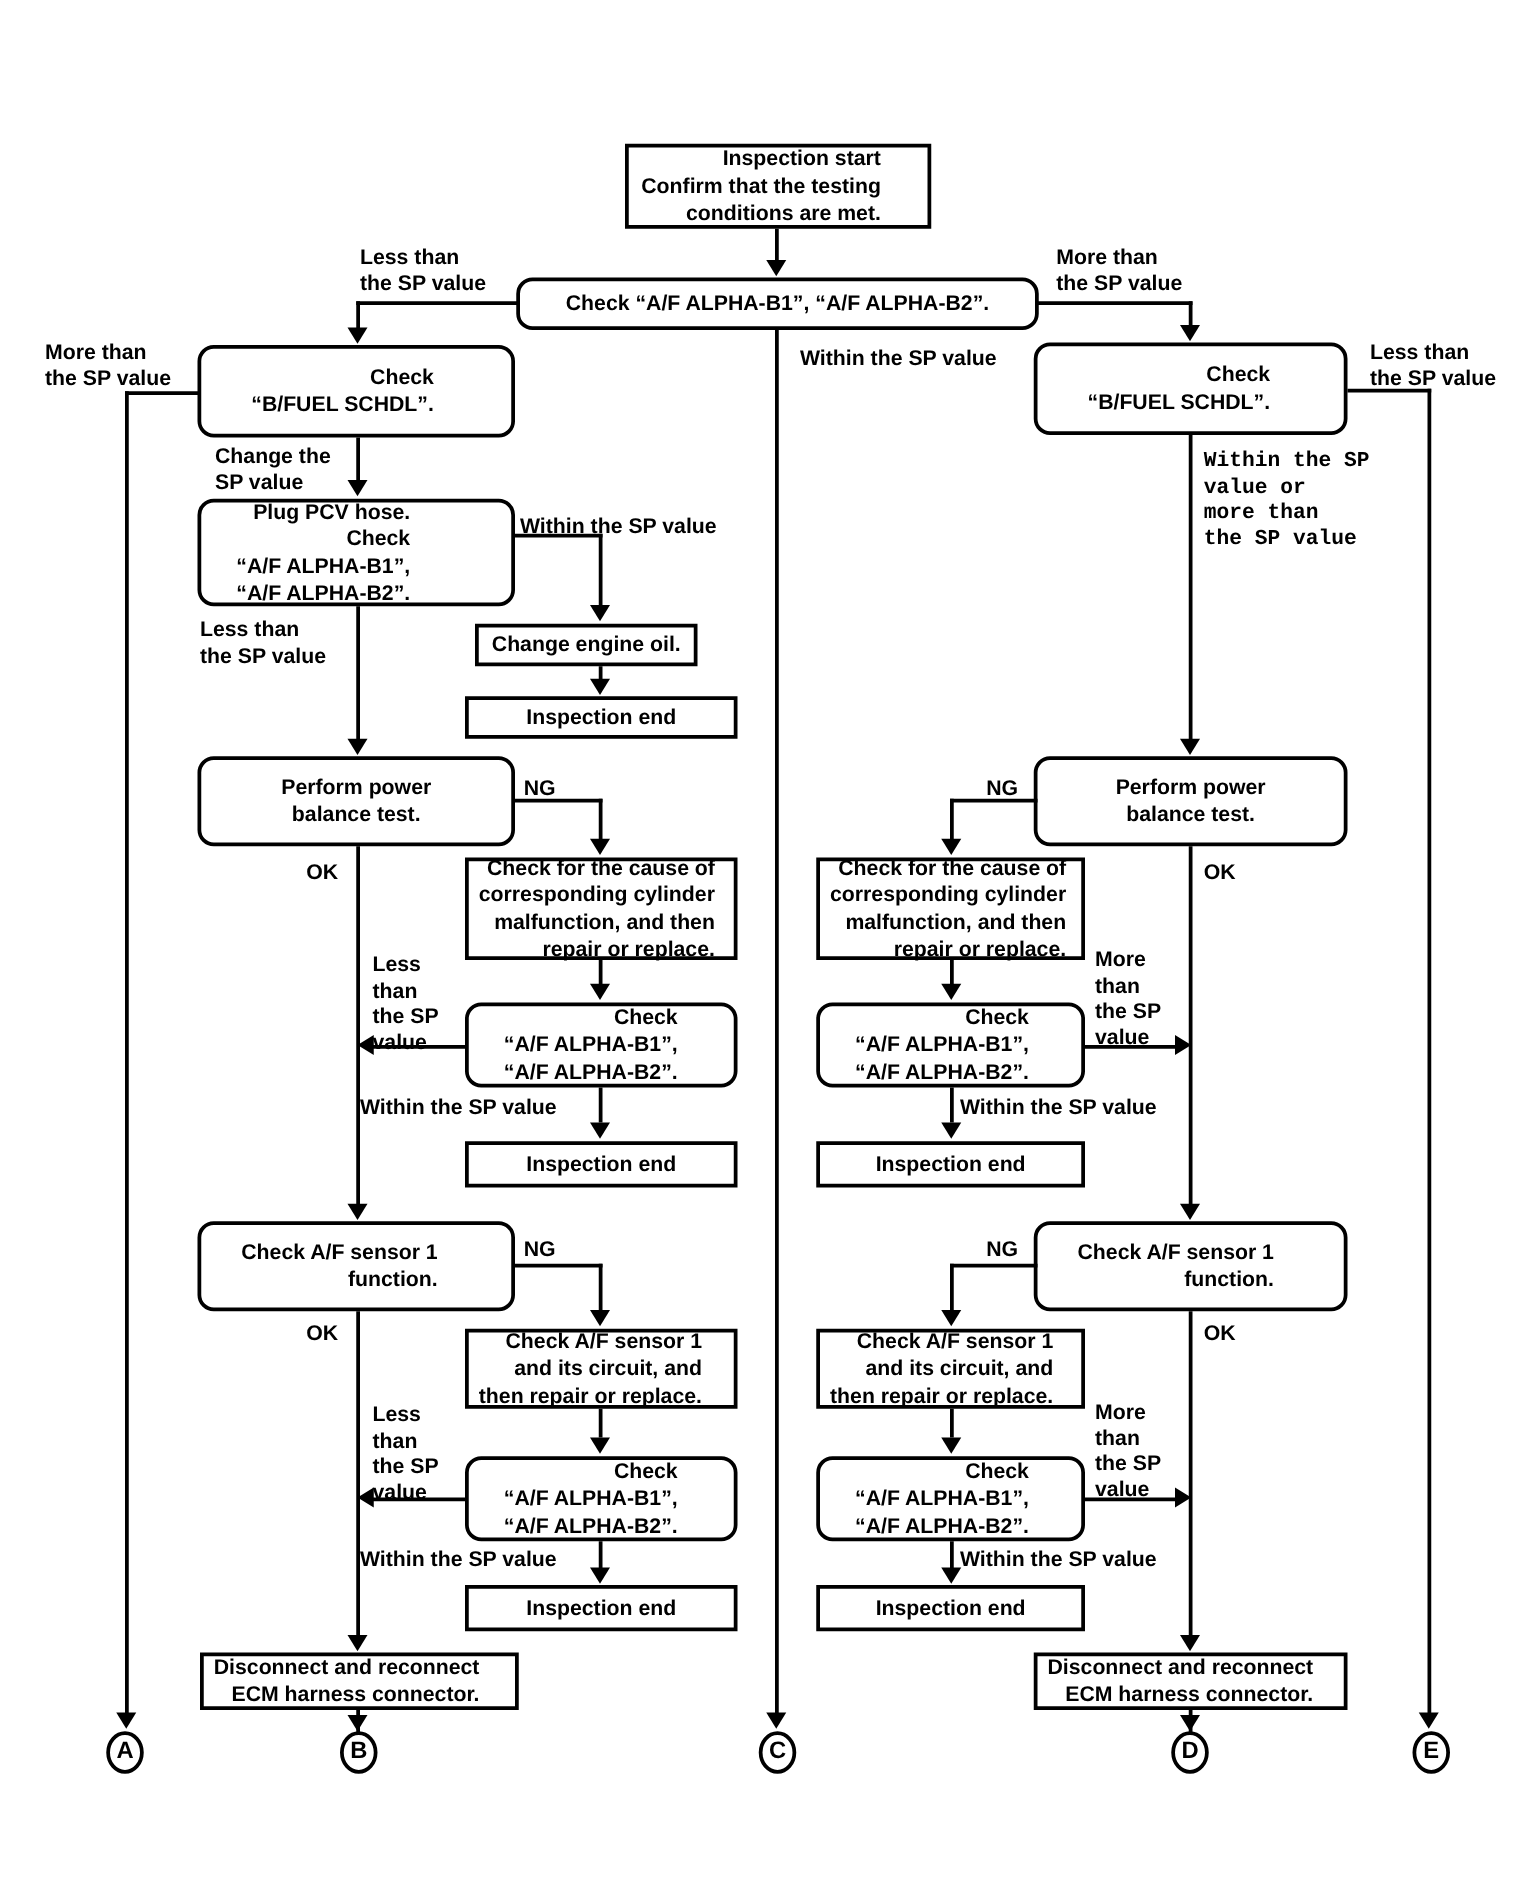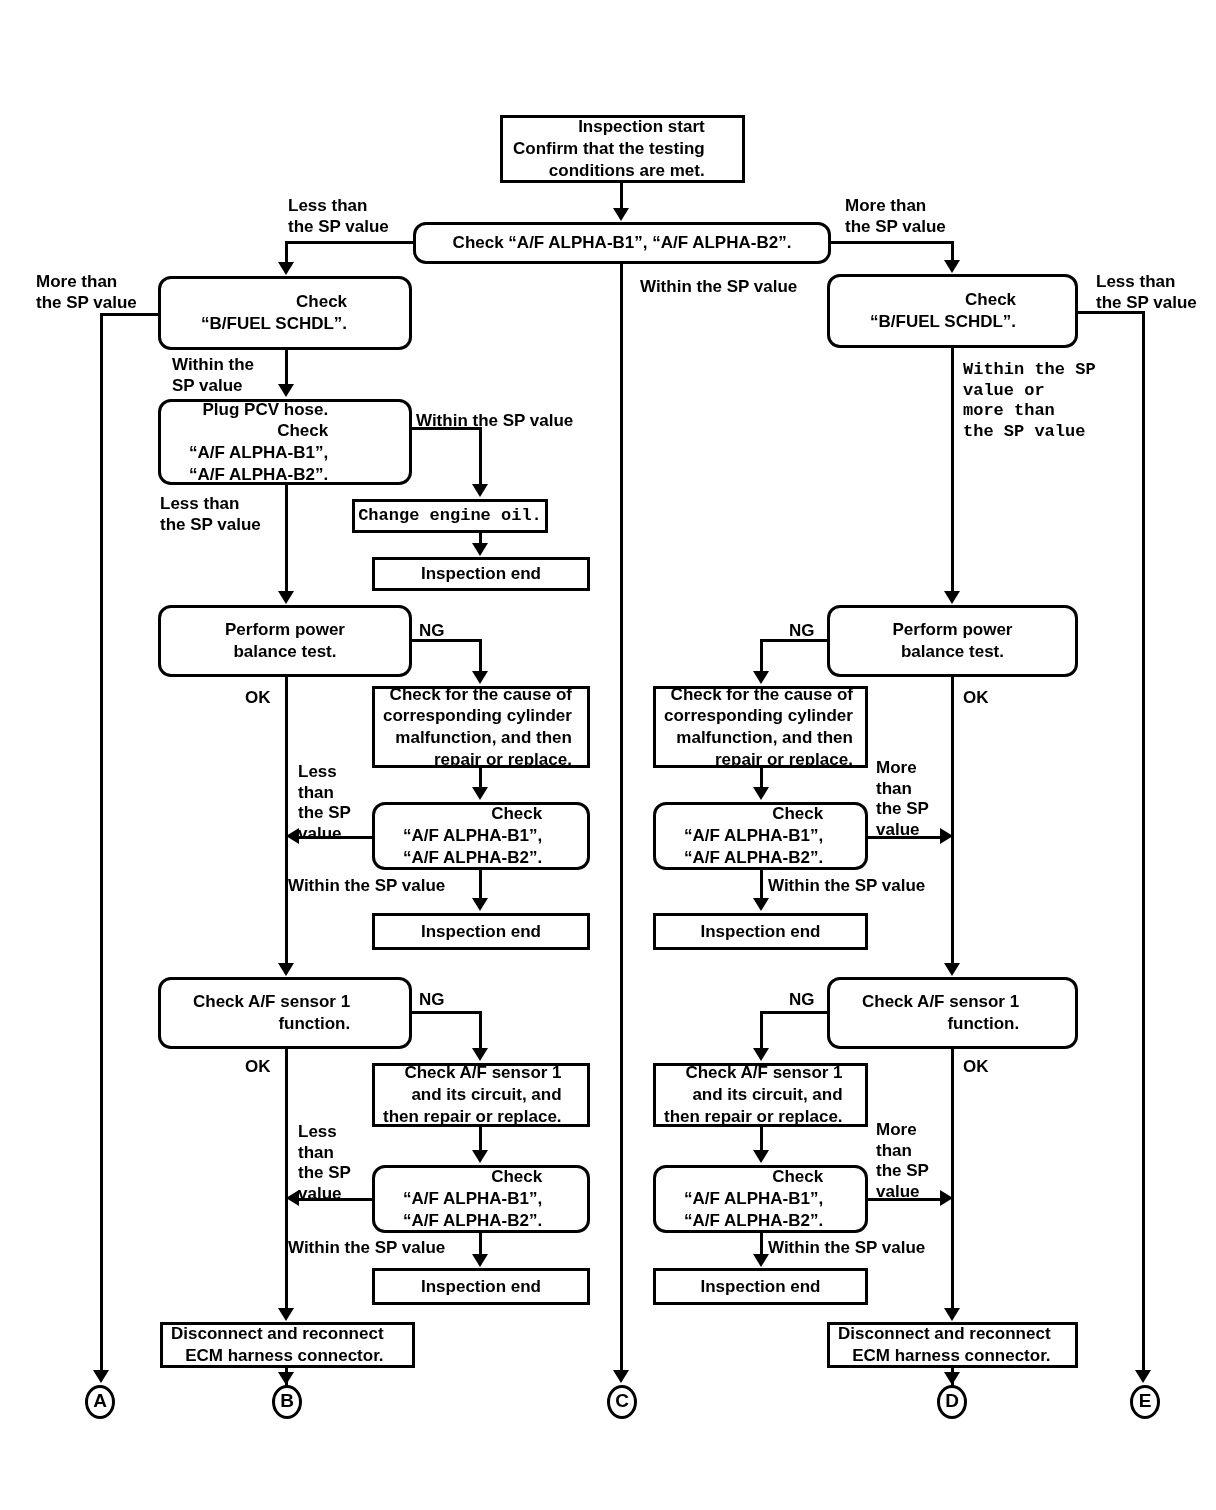--- a/index.html
+++ b/index.html
@@ -117,21 +117,21 @@
 “B/FUEL SCHDL”.</div>
   </div>
 
   <div class="node rounded left padl2" style="left:158px; top:399px; width:254px; height:86px;">
     <div class="txt">Plug PCV hose.
 Check
 “A/F ALPHA-B1”,
 “A/F ALPHA-B2”.</div>
   </div>
 
-  <div class="node sq center" style="left:352px; top:499px; width:196px; height:34px;font-family:Liberation Mono, monospace;">
+  <div class="node sq center" style="left:380px; top:499px; width:178px; height:34px;">
     <div class="txt">Change engine oil.</div>
   </div>
 
   <div class="node sq center" style="left:372px; top:557px; width:218px; height:34px;">
     <div class="txt">Inspection end</div>
   </div>
 
   <div class="node rounded center" style="left:158px; top:605px; width:254px; height:72px;">
     <div class="txt">Perform power
 balance test.</div>
@@ -246,21 +246,21 @@
 
   <div class="lbl" style="left:288px; top:196px;">Less than
 the SP value</div>
   <div class="lbl" style="left:845px; top:196px;">More than
 the SP value</div>
   <div class="lbl" style="left:36px; top:272px;">More than
 the SP value</div>
   <div class="lbl" style="left:1096px; top:272px;">Less than
 the SP value</div>
   <div class="lbl" style="left:640px; top:277px;">Within the SP value</div>
-  <div class="lbl" style="left:172px; top:355px;">Within the
+  <div class="lbl" style="left:172px; top:355px;">Change the
 SP value</div>
   <div class="lbl" style="left:963px; top:360px;font-family:Liberation Mono, monospace;">Within the SP
 value or
 more than
 the SP value</div>
   <div class="lbl" style="left:416px; top:411px;">Within the SP value</div>
   <div class="lbl" style="left:160px; top:494px;">Less than
 the SP value</div>
   <div class="lbl" style="left:419px; top:621px;">NG</div>
   <div class="lbl" style="left:789px; top:621px;">NG</div>

